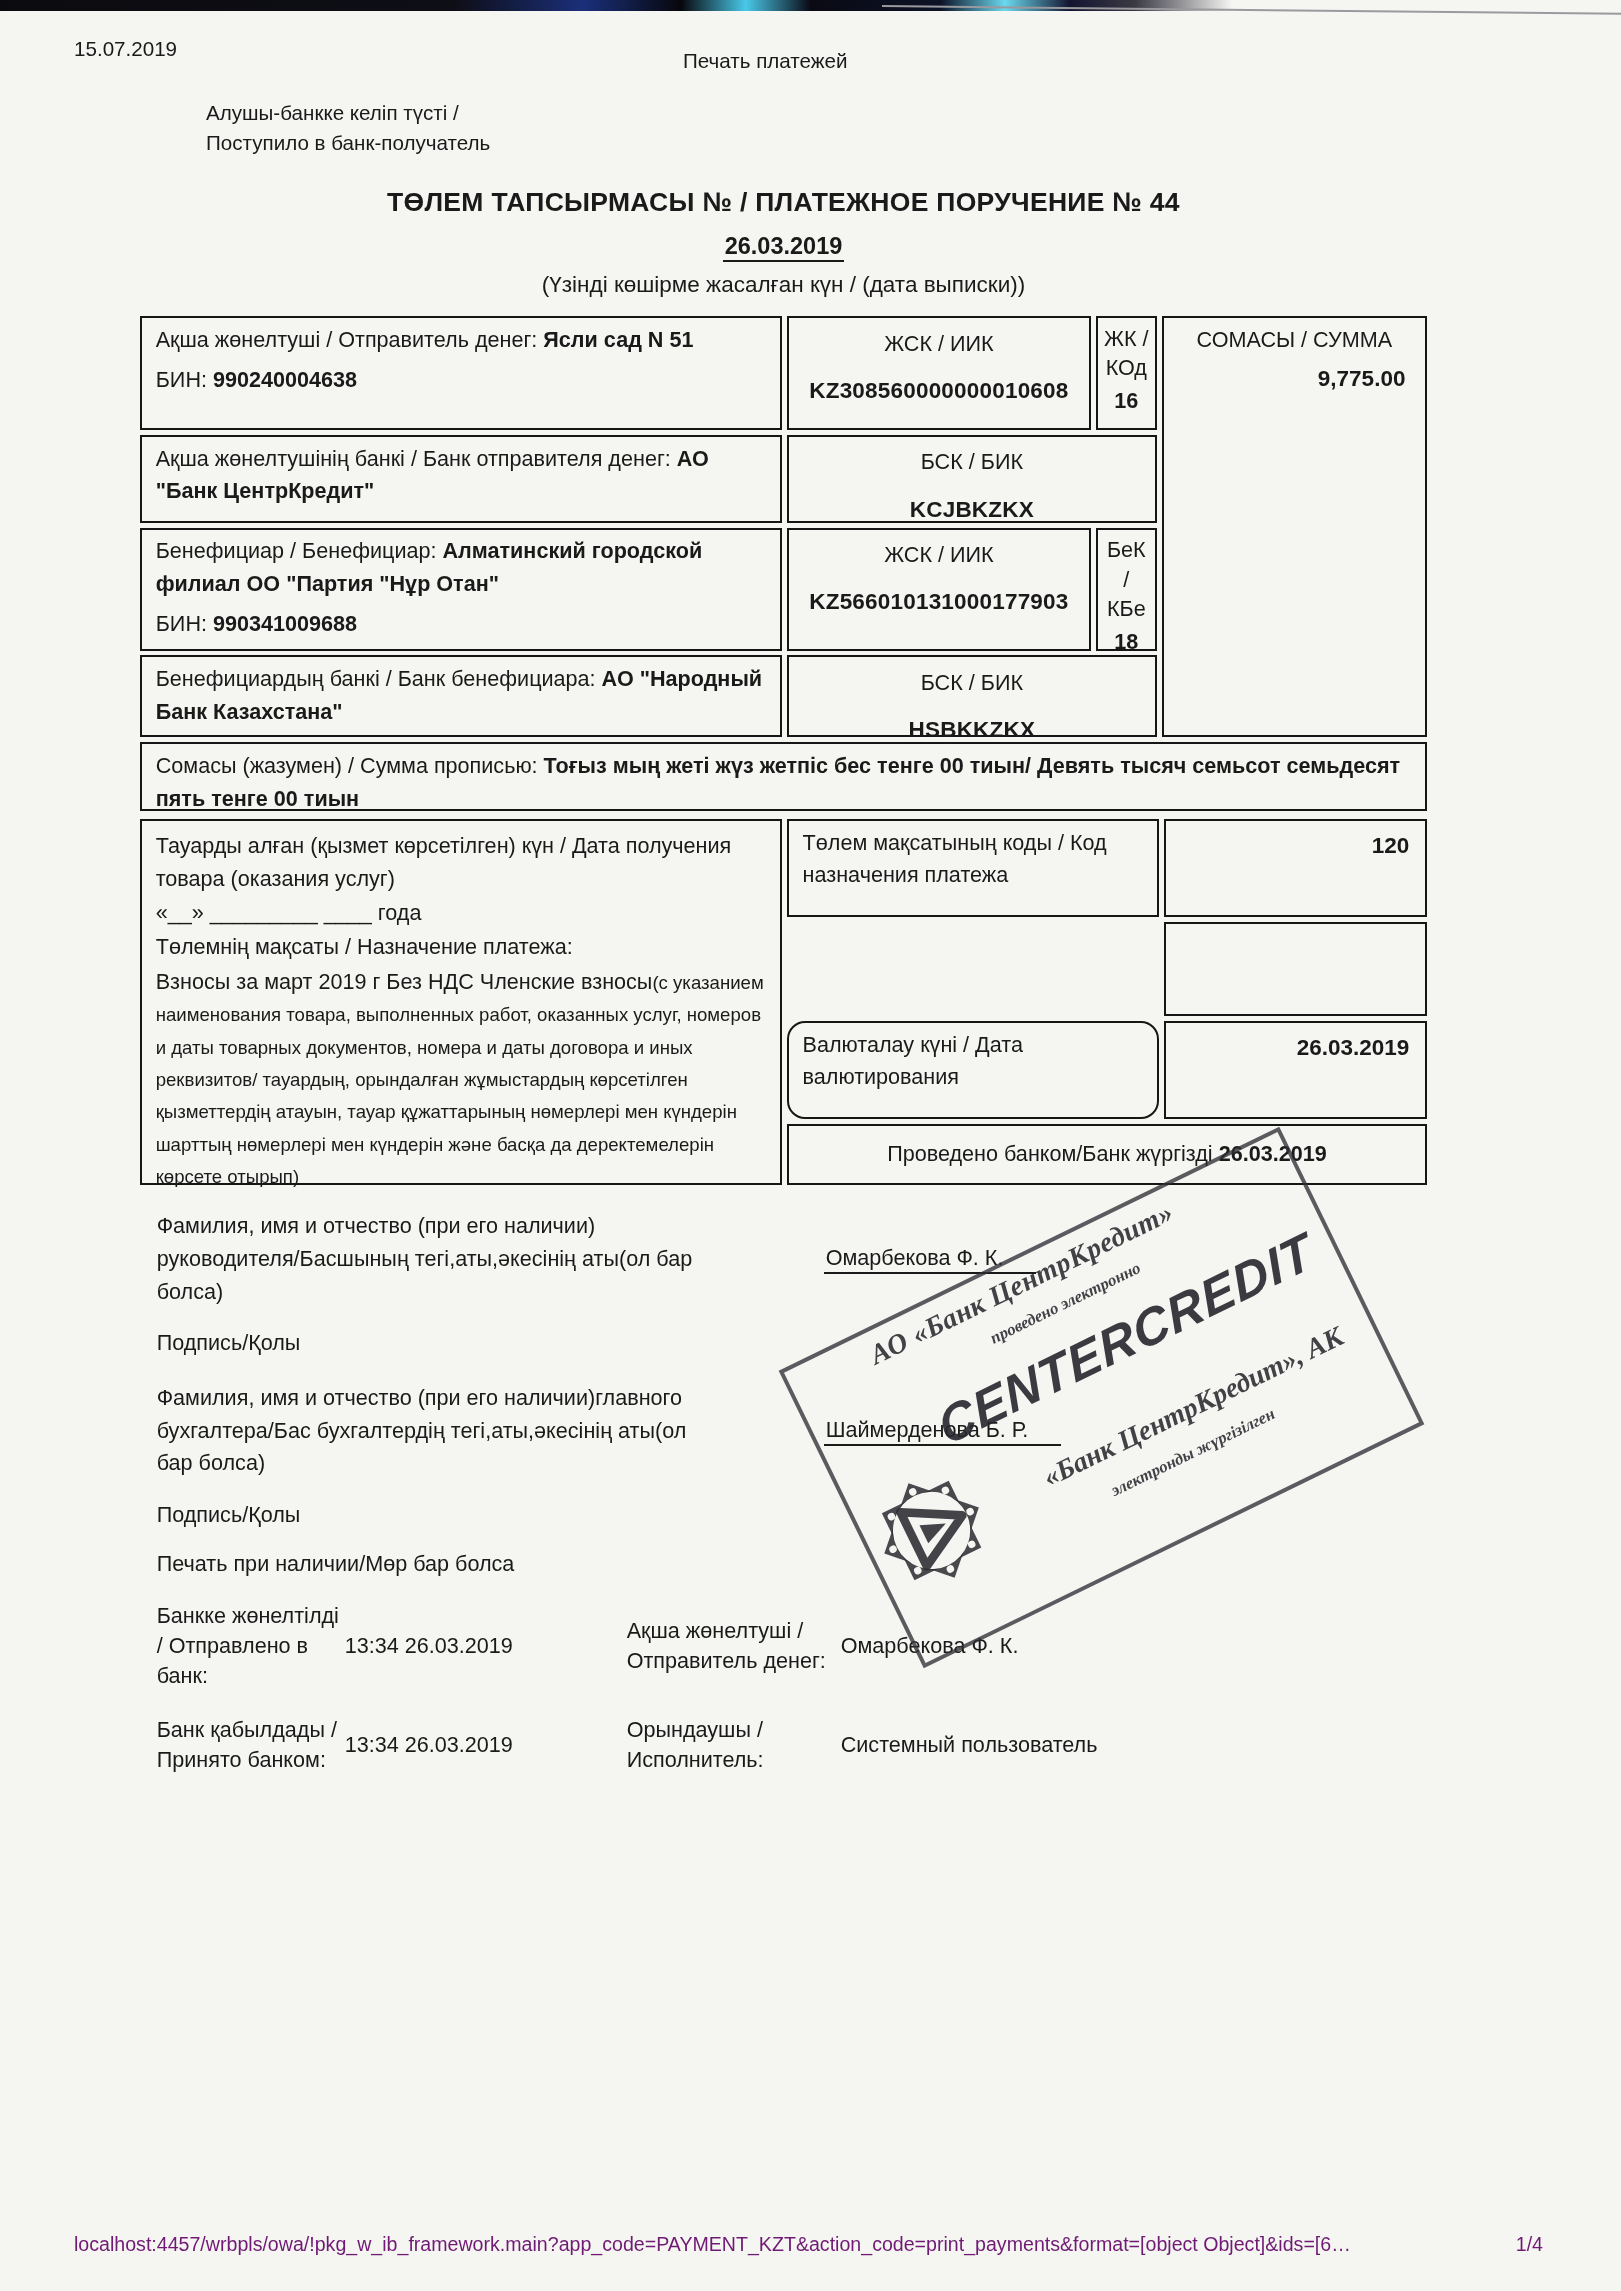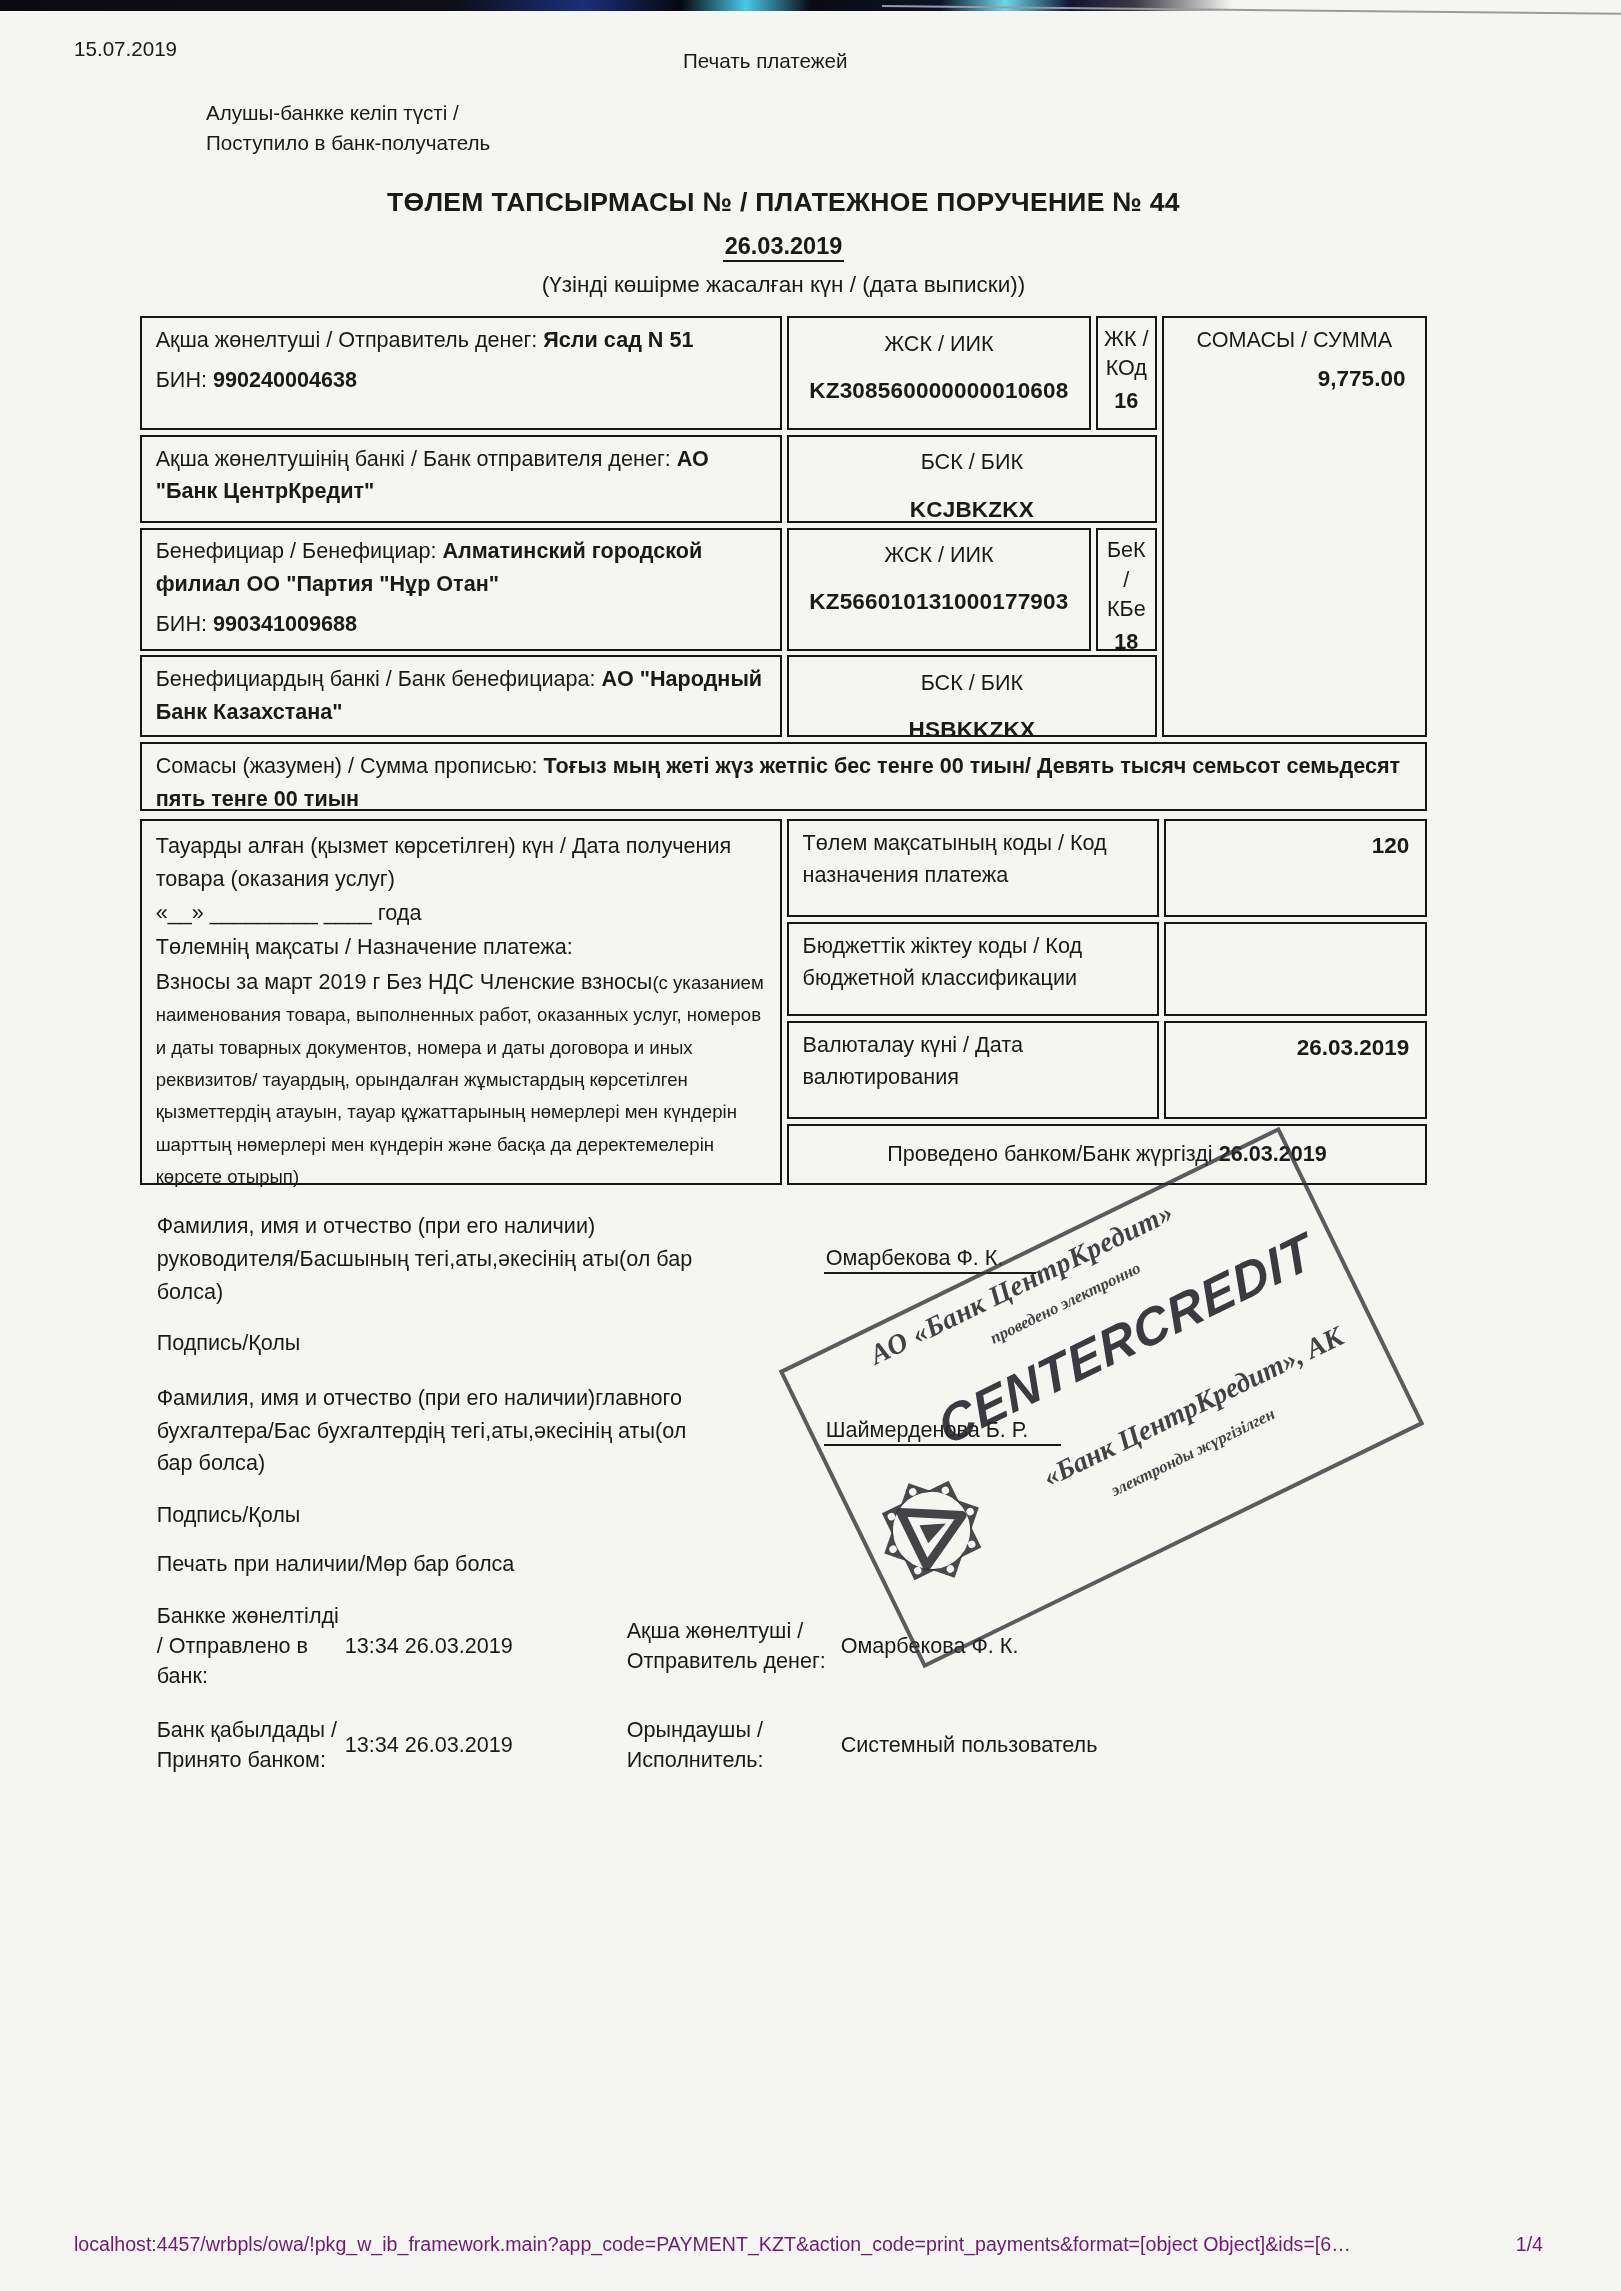--- a/index.html
+++ b/index.html
@@ -65,21 +65,21 @@
   .acct .val { margin-top:13.7px; font-size:22.5px; font-weight:bold; letter-spacing:0.2px; }
   .code-cell { text-align:center; padding:5.9px 3.9px; line-height:1.35; }
   .code-cell .val { display:block; margin-top:3.9px; font-weight:bold; }
   .amount-cell .lbl { display:block; text-align:center; }
   .amount-cell .val { display:block; text-align:right; font-weight:bold; font-size:22.5px; margin-top:5.9px; padding-right:5.9px; }
 
   
   .c-purpose { grid-column:1; grid-row:1 / span 4; padding-top:9px; }
   .c-k1 { grid-column:2; grid-row:1; } .c-v1 { grid-column:3; grid-row:1; }
   .c-k2 { grid-column:2; grid-row:2; } .c-v2 { grid-column:3; grid-row:2; }
-  .c-k3 { grid-column:2; grid-row:3; } .c-v3 { grid-column:3; grid-row:3; }
+  .c-k3 { grid-column:2; grid-row:3;border-radius:18px; } .c-v3 { grid-column:3; grid-row:3; }
   .c-proc { grid-column:2 / span 2; grid-row:4; text-align:center; padding-top:11.8px; }
   .vcell { text-align:right; font-weight:bold; font-size:22.5px; padding:7.8px 15.7px; }
   .c-purpose .u { text-underline-offset:3.9px; }
   .c-purpose .note { font-size:18.6px; line-height:1.42; }
   .c-purpose p { margin:0 0 2px 0; }
 
   
   .sig-block { margin-top:25.5px; margin-left:16.7px; }
   .sig-row { display:flex; align-items:flex-start; }
   .sig-label { width:549px; font-size:21.6px; line-height:1.52; }
@@ -194,21 +194,20 @@
 
   <div class="t2">
     <div class="cell c-purpose">
       <p>Тауарды алған (қызмет көрсетілген) күн / Дата получения товара (оказания услуг)</p>
       <p>«__» _________ ____ года</p>
       <p>Төлемнің мақсаты / Назначение платежа:</p>
       <p><span class="u">Взносы за март 2019 г Без НДС Членские взносы</span><span class="note">(с указанием наименования товара, выполненных работ, оказанных услуг, номеров и даты товарных документов, номера и даты договора и иных реквизитов/ тауардың, орындалған жұмыстардың көрсетілген қызметтердің атауын, тауар құжаттарының нөмерлері мен күндерін шарттың нөмерлері мен күндерін және басқа да деректемелерін көрсете отырып)</span></p>
     </div>
     <div class="cell c-k1">Төлем мақсатының коды / Код назначения платежа</div>
     <div class="cell c-v1 vcell">120</div>
-    <div class="cell c-k2">Бюджеттік жіктеу коды / Код бюджетной классификации</div>
     <div class="cell c-v2 vcell"></div>
     <div class="cell c-k3">Валюталау күні / Дата валютирования</div>
     <div class="cell c-v3 vcell">26.03.2019</div>
     <div class="cell c-proc">
       <span>Проведено банком/Банк жүргізді</span>
       <span class="b">26.03.2019</span>
     </div>
   </div>
 
   <div class="sig-block">

